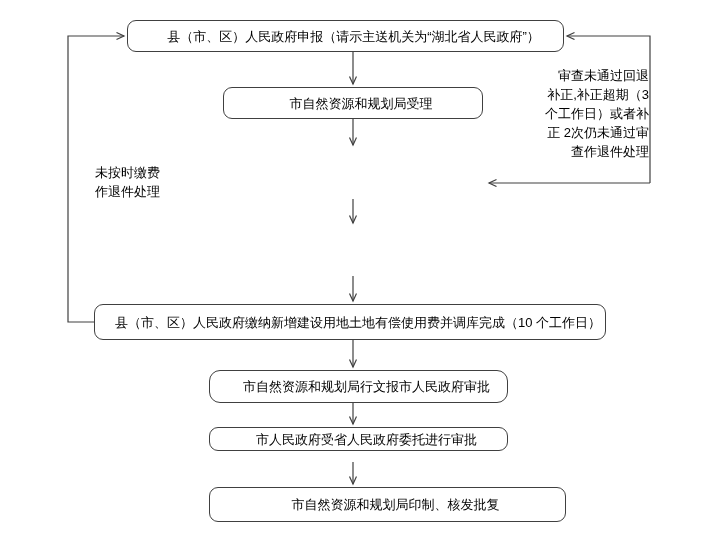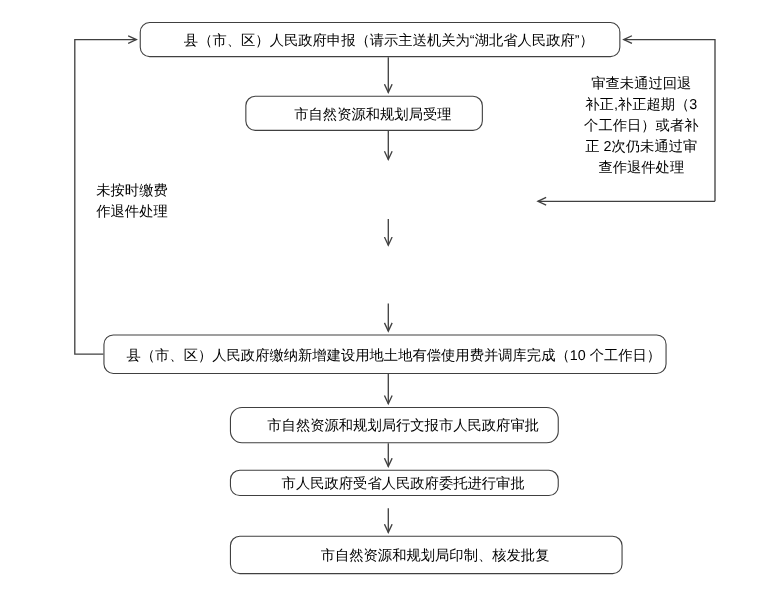--- a/index.html
+++ b/index.html
@@ -31,25 +31,25 @@
     line-height: 19px;
     white-space: pre-line;
     z-index: 2;
     padding-left: 16px;
   }
   .note {
     position: absolute;
     font-size: 13px;
     line-height: 19px;
     white-space: pre-line;
-    text-align: center;
+    text-align: right;
     z-index: 2;
   }
   .b1 { left: 127px; top: 20px;  width: 437px; height: 32px; }
-  .b2 { left: 223px; top: 87px;  width: 216px; height: 32px; }
+  .b2 { left: 223px; top: 87px;  width: 260px; height: 32px; }
   .b3 { left: 228px; top: 148px; width: 258px; height: 51px; }
   .b4 { left: 228px; top: 226px; width: 260px; height: 50px; }
   .b5 { left: 94px;  top: 304px; width: 512px; height: 36px; }
   .b6 { left: 209px; top: 370px; width: 299px; height: 33px; border-radius: 11px; }
   .b7 { left: 209px; top: 427px; width: 299px; height: 24px; }
   .b8 { left: 209px; top: 487px; width: 357px; height: 35px; }
   .note-left  { left: 80px;  top: 163px; width: 80px;  }
   .note-right { left: 517px; top: 66px;  width: 132px; }
 </style>
 </head>

